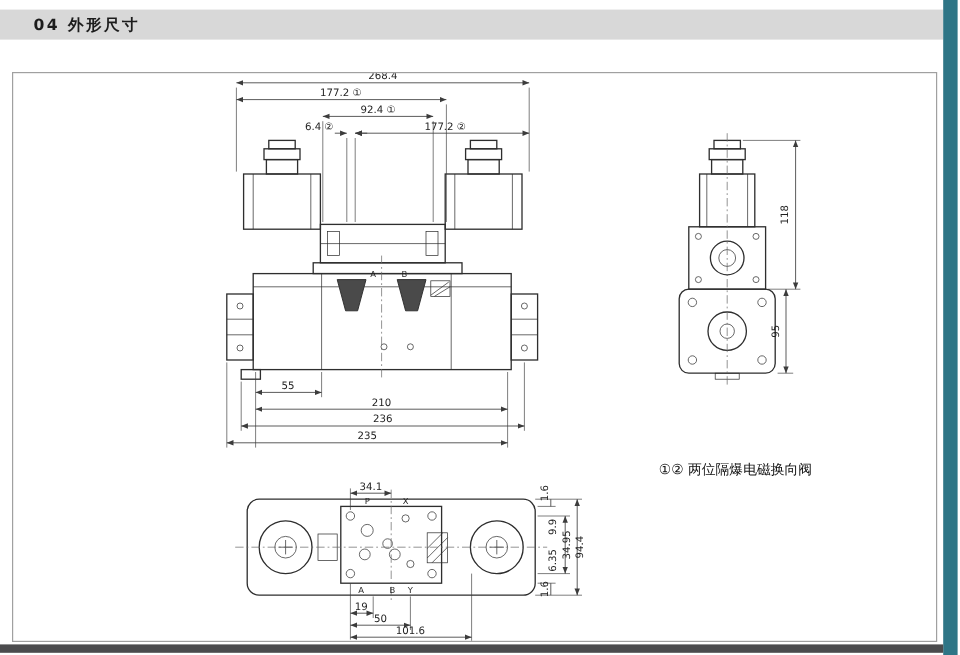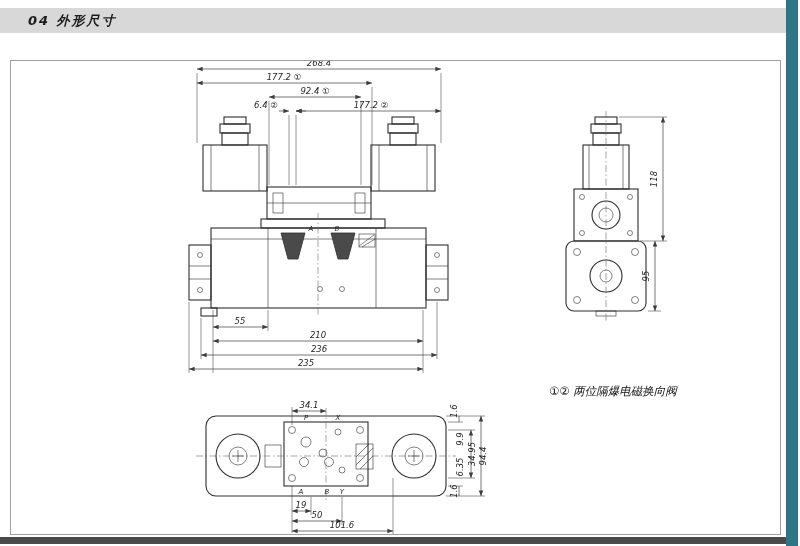--- a/index.html
+++ b/index.html
@@ -2,21 +2,21 @@
 <html><head>
 <meta charset="utf-8">
 <style>
   * { margin:0; padding:0; box-sizing:border-box; }
   html,body { width:800px; height:546px; }
   body {
     background:#ffffff;
     font-family:"DejaVu Sans","Liberation Sans",sans-serif;
     position:relative; overflow:hidden;
   }
-  .page { position:absolute; left:0; top:0; width:800px; height:546px; background:#ffffff;font-style:italic; }
+  .page { position:absolute; left:0; top:0; width:800px; height:546px; background:#ffffff; }
   .header-bar {
     position:absolute; left:0; top:8px; width:786px; height:25px;
     background:#d8d8d8; display:flex; align-items:center;
   }
   .header-text {
     margin-left:28px; font-size:13px; font-weight:bold; color:#1c1c1c; letter-spacing:2px;
   }
   .right-stripe { position:absolute; right:2px; top:0; width:12px; height:546px; background:#2e7586; }
   .bottom-bar { position:absolute; left:0; bottom:2px; width:786px; height:7px; background:#4b4b4d; }
   .content-box {

